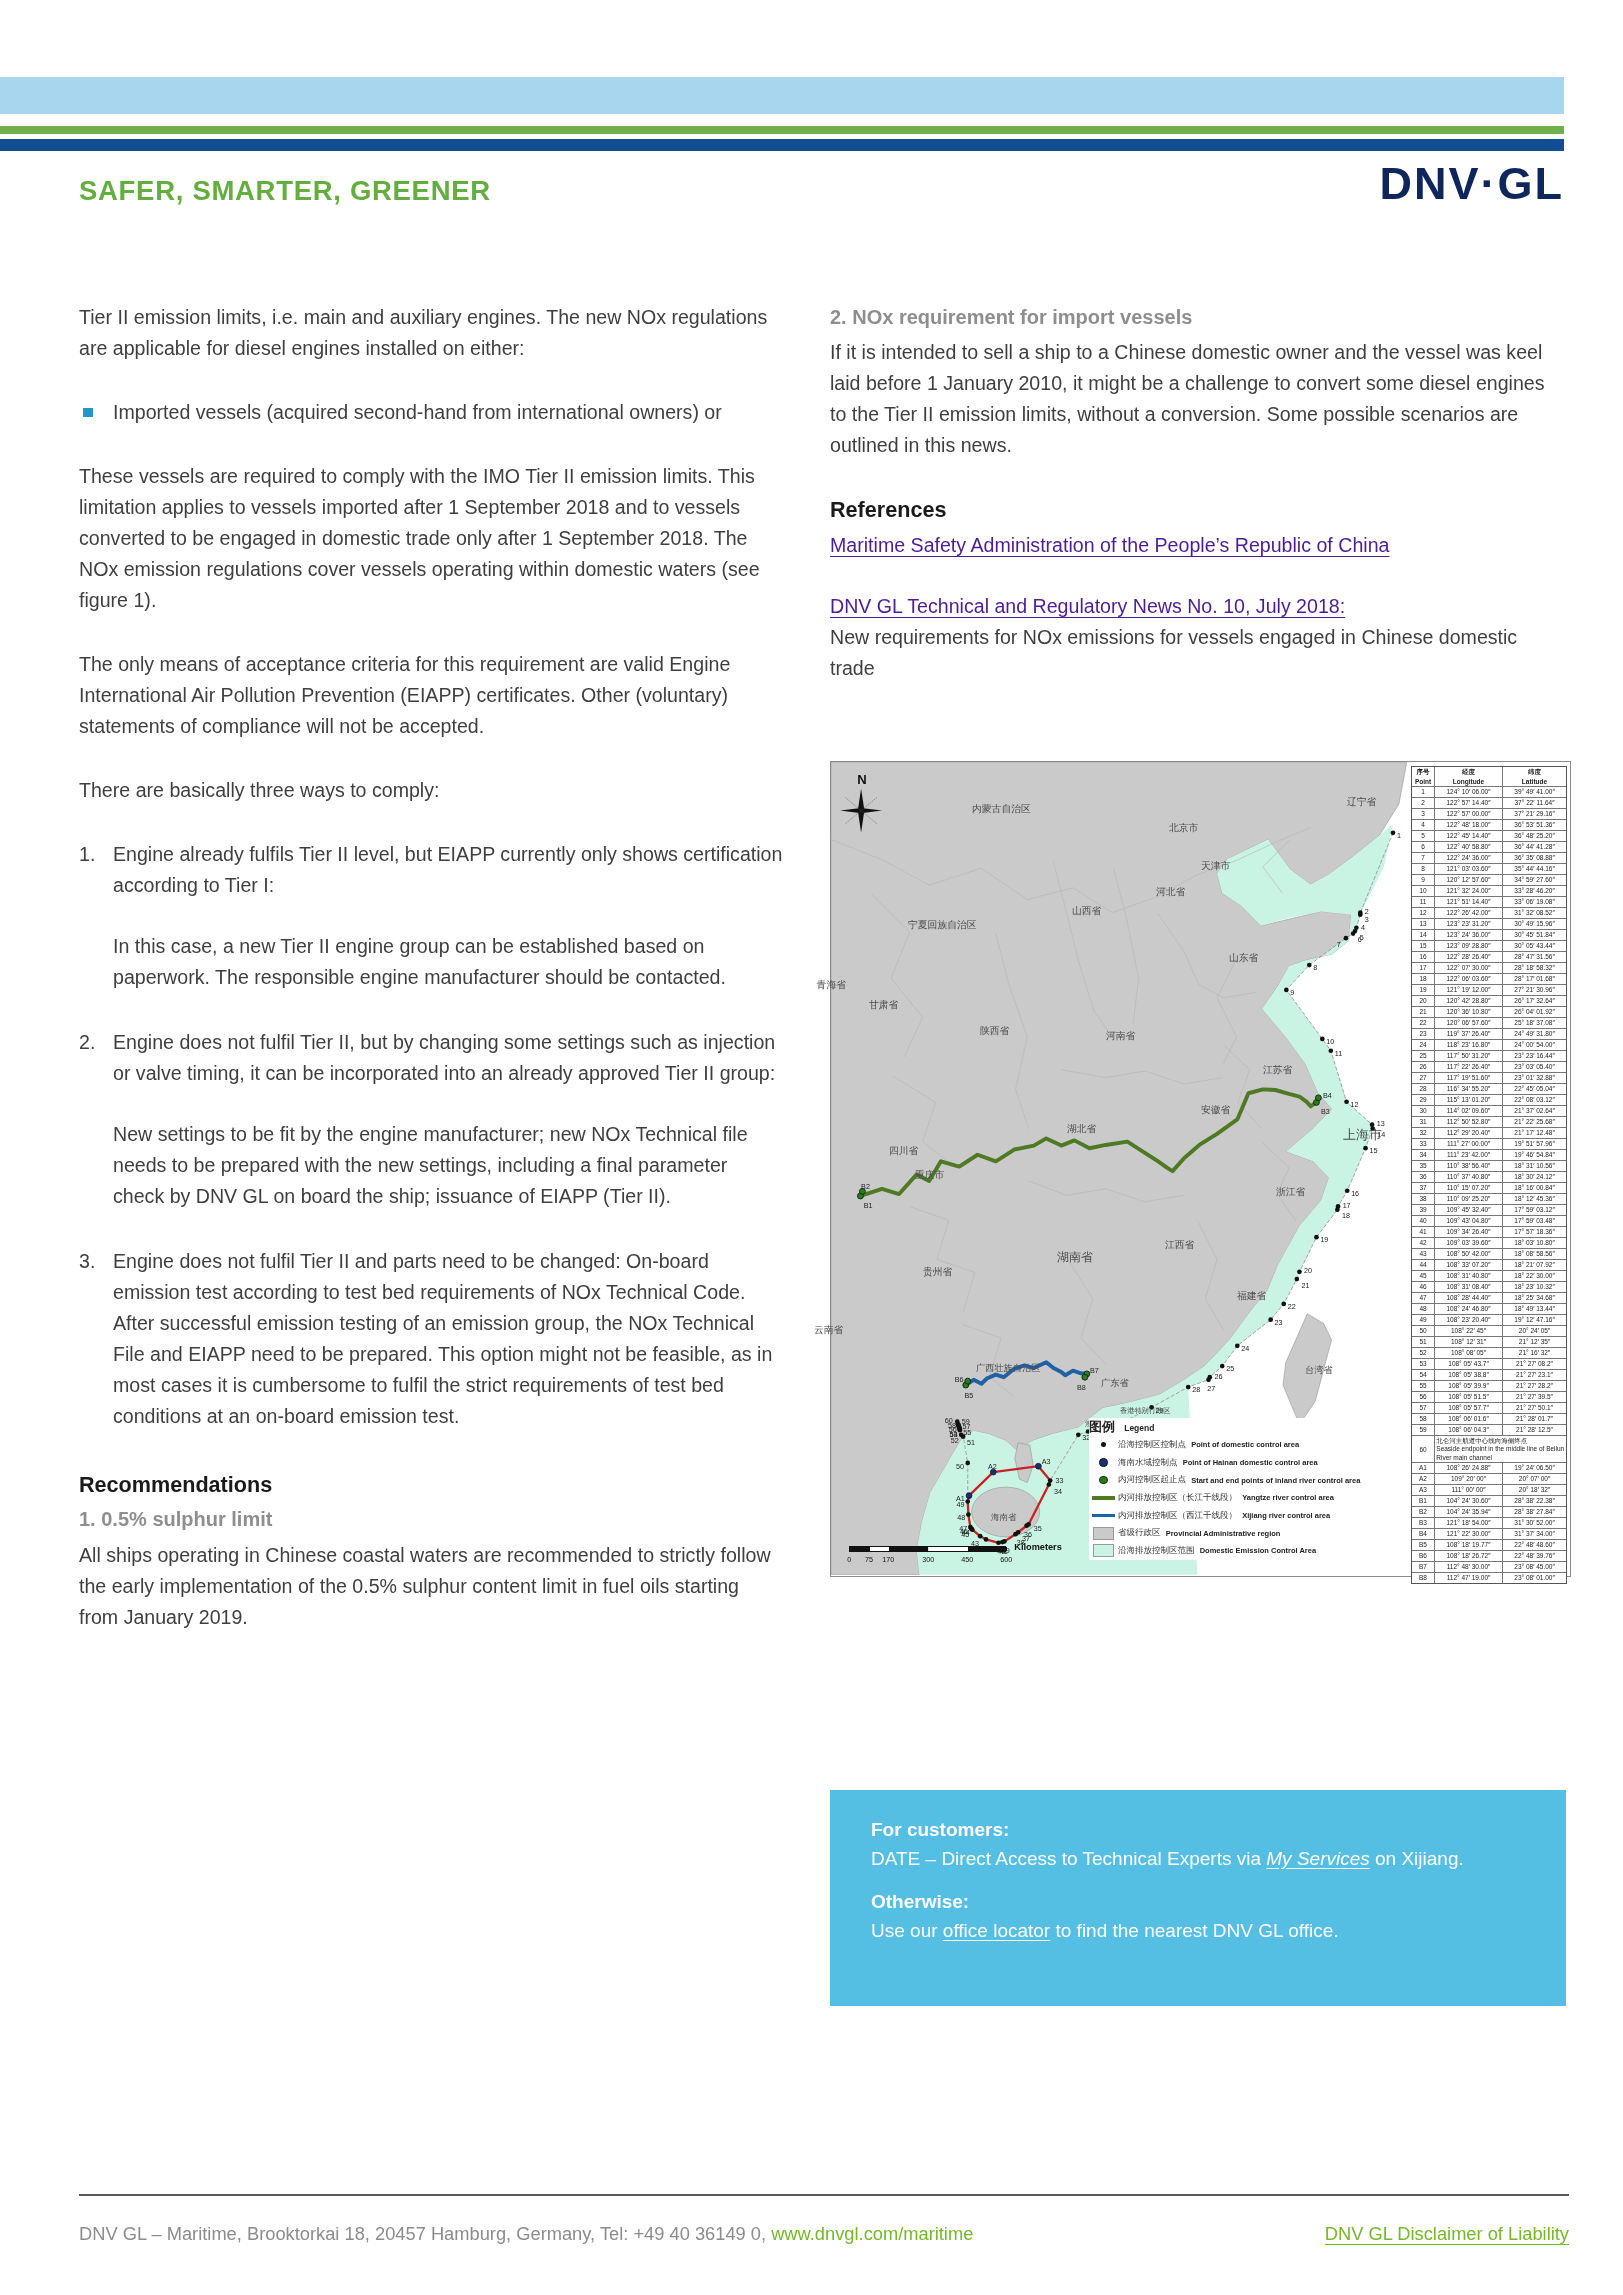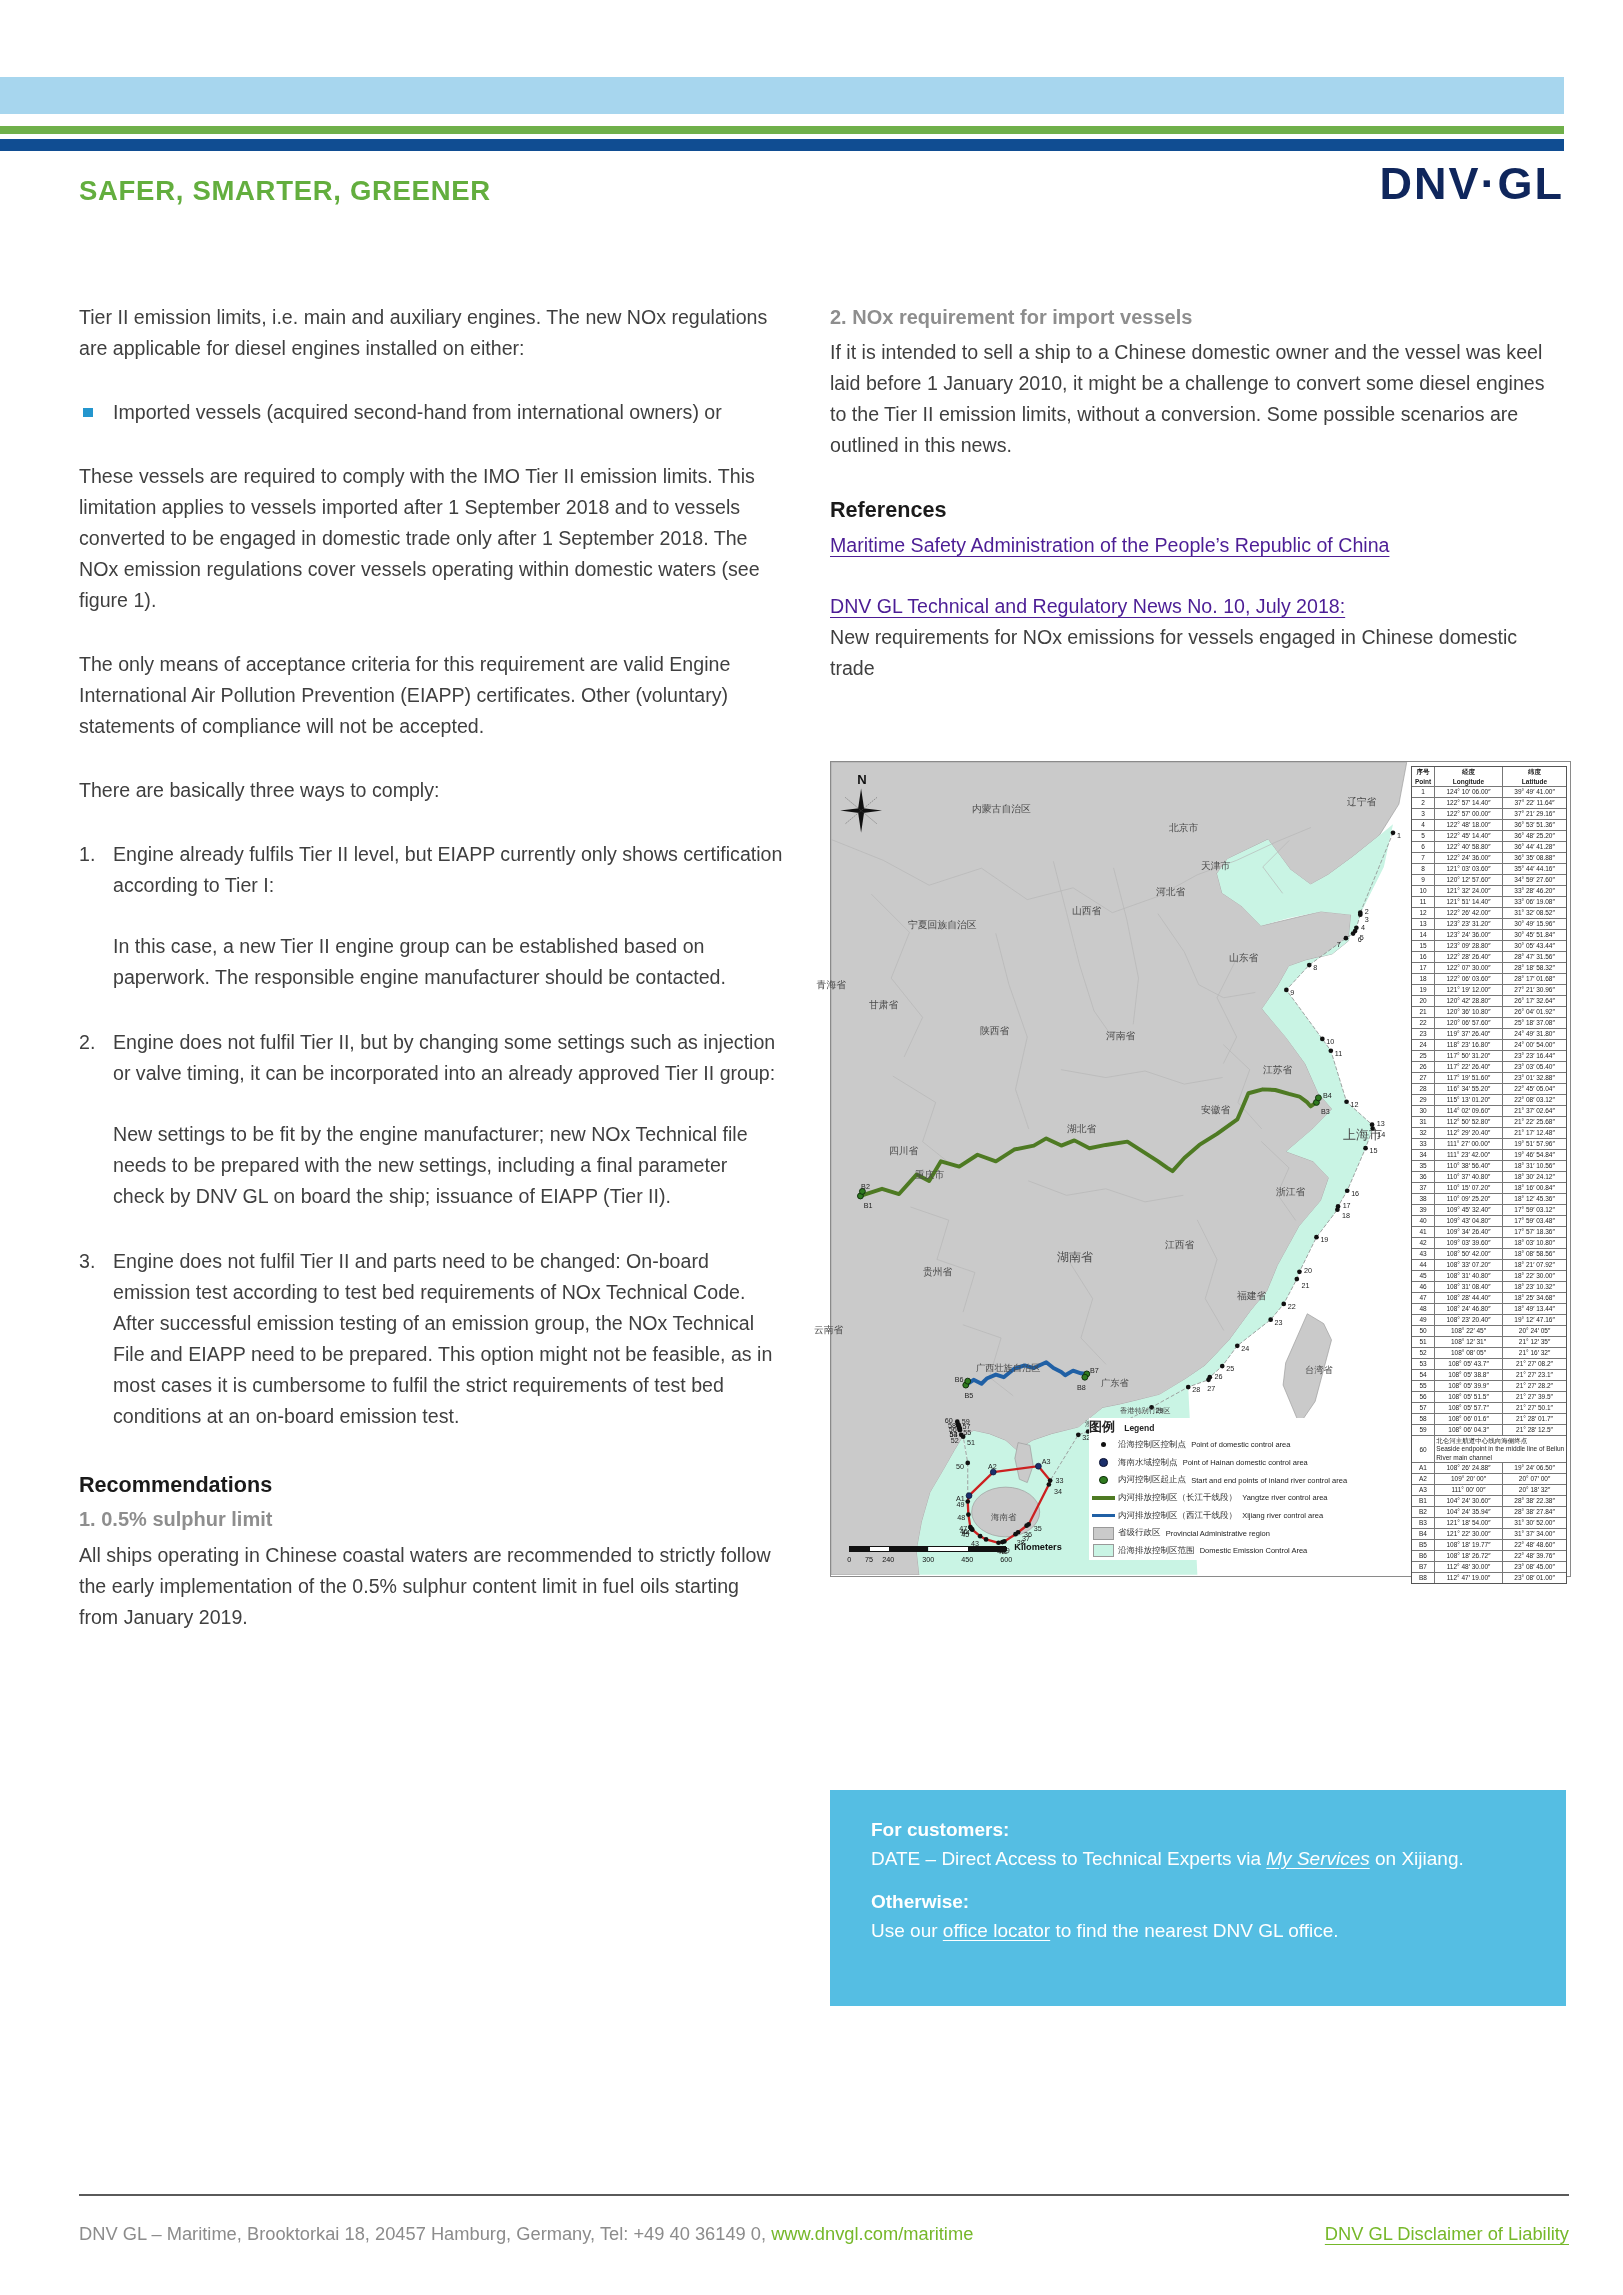--- a/index.html
+++ b/index.html
@@ -47,21 +47,21 @@
   .tc-lat{width:64px;}
   .thead .tc{line-height:9.8px;font-weight:700;}
   .tc-merged{width:132px;white-space:normal;line-height:8.2px;text-align:left;padding:0.7px 1.3px;}
   
   .legend{position:absolute;left:258px;top:656px;width:318px;background:#fff;}
   .legend-title{font-size:13px;font-weight:700;color:#222;}
   .legend-title .en{font-size:8.5px;font-weight:700;margin-left:9.2px;}
   .lrow{display:flex;align-items:center;height:17.7px;}
   .lsym{width:29px;display:flex;justify-content:center;align-items:center;flex:none;}
   .lcn{font-size:8.5px;color:#333;margin-right:5.2px;white-space:nowrap;}
-  .len{font-size:7.5px;color:#222;font-weight:400;white-space:nowrap;}
+  .len{font-size:7.5px;color:#222;font-weight:700;white-space:nowrap;}
   .sym-dot{border-radius:50%;}
   
   .scalebar{position:absolute;left:18.3px;top:780px;width:216px;height:26px;font-size:7.2px;color:#111;}
   .sb-strip{position:absolute;left:0;top:3.9px;width:157px;height:5.9px;border:0.7px solid #111;box-sizing:border-box;}
   .sb-seg{position:absolute;top:0;height:4.6px;}
   .sb-km{position:absolute;left:165px;top:0;font-size:9.2px;font-weight:700;}
   .sb-num{position:absolute;top:13px;transform:translateX(-50%);}
   
   .contact{position:absolute;left:830px;top:1790px;width:736px;height:216px;
            background:#55bee3;color:#ffffff;box-sizing:border-box;padding:25px 0 0 41px;}
@@ -760,21 +760,21 @@
         <div class="sb-strip">
           <div class="sb-seg" style="left:0px;width:19.6px;background:#111;"></div>
           <div class="sb-seg" style="left:19.6px;width:19.6px;background:#fff;"></div>
           <div class="sb-seg" style="left:39px;width:39px;background:#111;"></div>
           <div class="sb-seg" style="left:79px;width:39px;background:#fff;"></div>
           <div class="sb-seg" style="left:118px;width:39px;background:#111;"></div>
         </div>
         <span class="sb-km">Kilometers</span>
         <span class="sb-num" style="left:0px;">0</span>
         <span class="sb-num" style="left:19.6px;">75</span>
-        <span class="sb-num" style="left:39px;">240</span>
+        <span class="sb-num" style="left:39px;">170</span>
         <span class="sb-num" style="left:79px;">300</span>
         <span class="sb-num" style="left:118px;">450</span>
         <span class="sb-num" style="left:157px;">600</span>
       </div>
   </div>
 
   <div class="contact">
     <p class="contact-label">For customers:</p>
     <p class="contact-line"><span>DATE – Direct Access to Technical Experts via </span><a href="#" class="wlink it">My Services</a><span> on Xijiang.</span></p>
     <p class="contact-label">Otherwise:</p>

